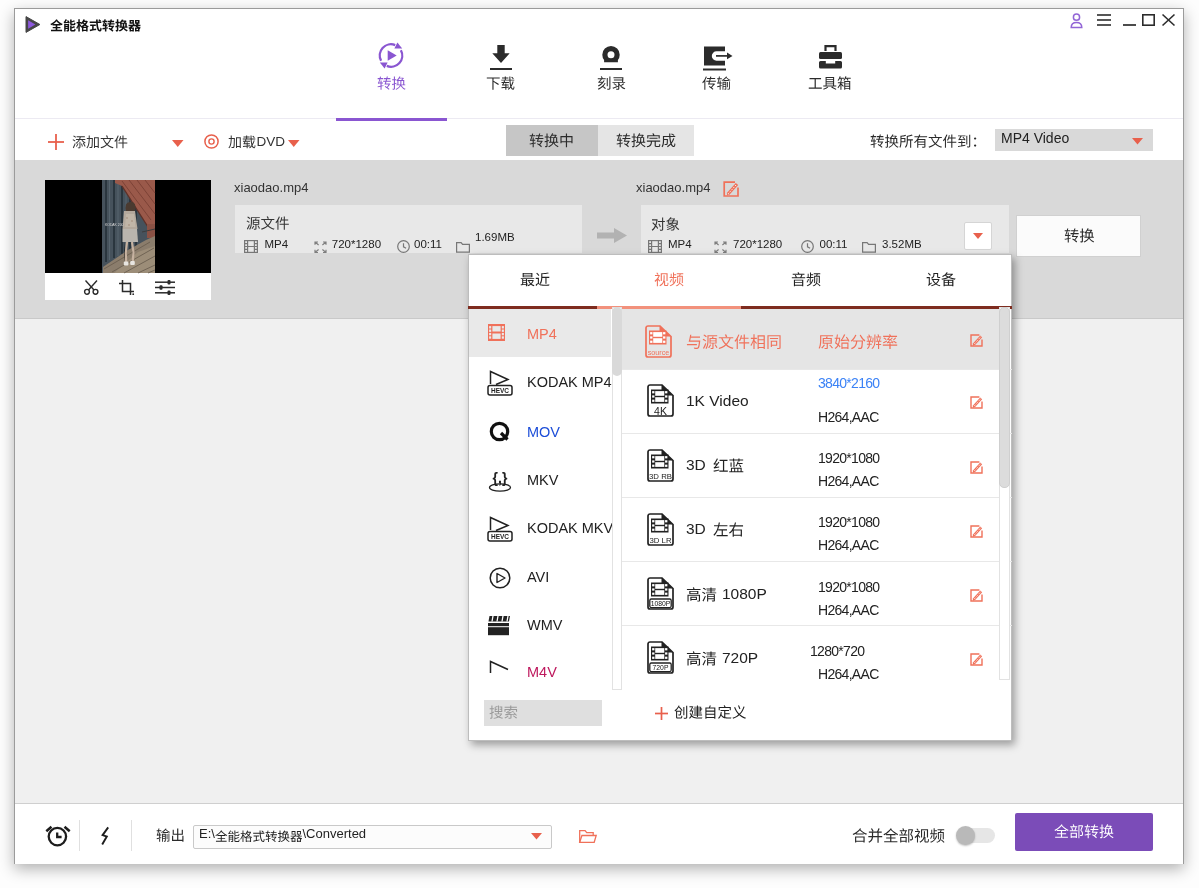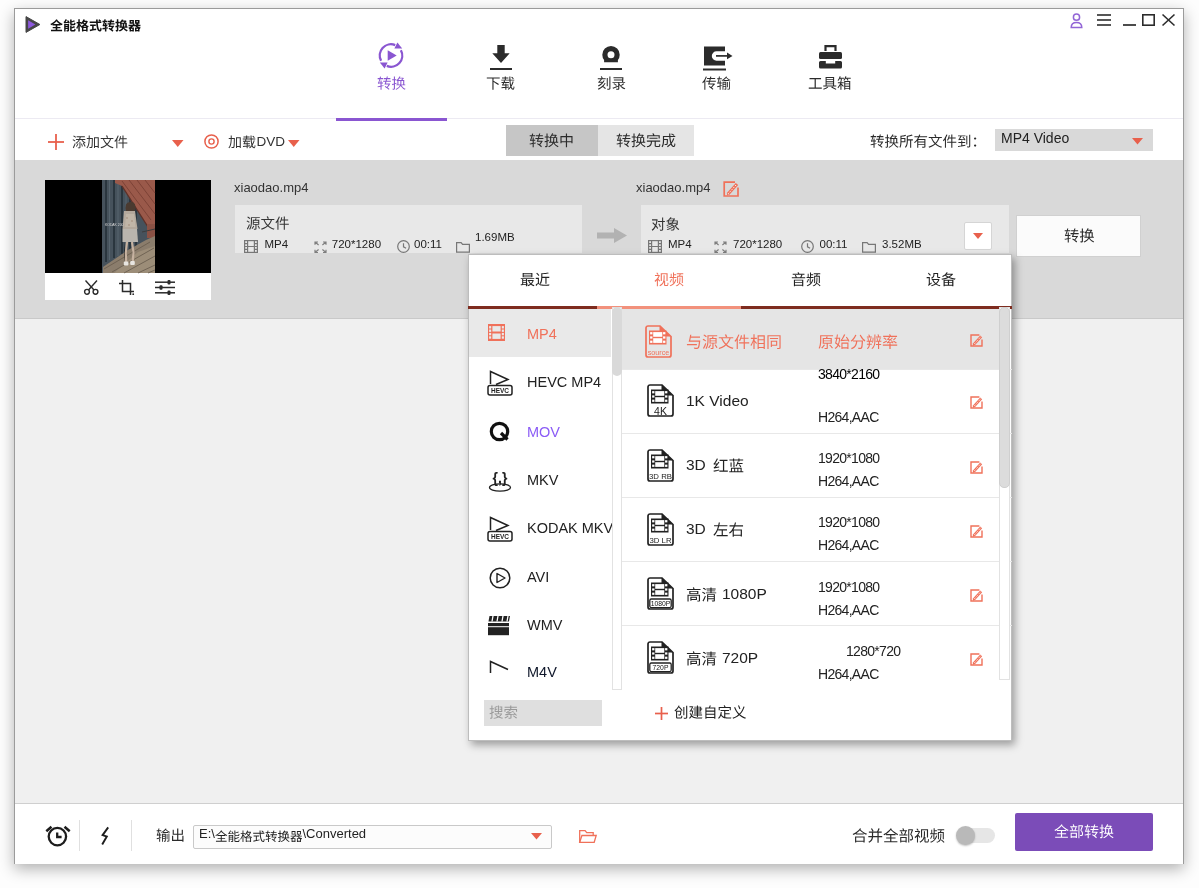--- a/index.html
+++ b/index.html
@@ -392,27 +392,27 @@
     <rect x="1.1" y="5.5" width="2.1" height="2.4" fill="#e9e9e9"></rect>
     <rect x="13.8" y="5.5" width="2.1" height="2.4" fill="#e9e9e9"></rect>
     <rect x="1.1" y="8.9" width="2.1" height="2.4" fill="#e9e9e9"></rect>
     <rect x="13.8" y="8.9" width="2.1" height="2.4" fill="#e9e9e9"></rect>
     <rect x="1.1" y="12.3" width="2.1" height="2.4" fill="#e9e9e9"></rect>
     <rect x="13.8" y="12.3" width="2.1" height="2.4" fill="#e9e9e9"></rect>
     <rect x="4.4" y="2.1" width="8.2" height="5.4" fill="#e9e9e9"></rect>
     <rect x="4.4" y="9.5" width="8.2" height="5.4" fill="#e9e9e9"></rect>
   </svg>
 <div style="position:absolute;left:527px;top:326px;font-weight:normal;font-size:14.5px;font-family:'Liberation Sans',sans-serif;color:#f0715a;white-space:nowrap;line-height:1.15;">MP4</div>
-<div style="position:absolute;left:527px;top:374px;font-weight:normal;font-size:14.5px;font-family:'Liberation Sans',sans-serif;color:#222;white-space:nowrap;line-height:1.15;">HEVC MP4</div>
-<div style="position:absolute;left:527px;top:424px;font-weight:normal;font-size:14.5px;font-family:'Liberation Sans',sans-serif;color:#8b5cf6;white-space:nowrap;line-height:1.15;">MOV</div>
+<div style="position:absolute;left:527px;top:374px;font-weight:normal;font-size:14.5px;font-family:'Liberation Sans',sans-serif;color:#222;white-space:nowrap;line-height:1.15;">KODAK MP4</div>
+<div style="position:absolute;left:527px;top:424px;font-weight:normal;font-size:14.5px;font-family:'Liberation Sans',sans-serif;color:#1d4ed8;white-space:nowrap;line-height:1.15;">MOV</div>
 <div style="position:absolute;left:527px;top:472px;font-weight:normal;font-size:14.5px;font-family:'Liberation Sans',sans-serif;color:#222;white-space:nowrap;line-height:1.15;">MKV</div>
 <div style="position:absolute;left:527px;top:520px;font-weight:normal;font-size:14.5px;font-family:'Liberation Sans',sans-serif;color:#222;white-space:nowrap;line-height:1.15;">KODAK MKV</div>
 <div style="position:absolute;left:527px;top:569px;font-weight:normal;font-size:14.5px;font-family:'Liberation Sans',sans-serif;color:#222;white-space:nowrap;line-height:1.15;">AVI</div>
 <div style="position:absolute;left:527px;top:617px;font-weight:normal;font-size:14.5px;font-family:'Liberation Sans',sans-serif;color:#222;white-space:nowrap;line-height:1.15;">WMV</div>
-<div style="position:absolute;left:527px;top:664px;font-weight:normal;font-size:14.5px;font-family:'Liberation Sans',sans-serif;color:#0f172a;white-space:nowrap;line-height:1.15;">M4V</div>
+<div style="position:absolute;left:527px;top:664px;font-weight:normal;font-size:14.5px;font-family:'Liberation Sans',sans-serif;color:#be185d;white-space:nowrap;line-height:1.15;">M4V</div>
 <svg style="position:absolute;left:487px;top:368px;overflow:visible;" width="27" height="28" viewBox="0 0 27 28">
     <g fill="none" stroke="#222" stroke-width="1.5">
       <path d="M3.5 16 V3.5 L21 11.5 9 16.5"></path>
     </g>
 <rect x="1" y="17.5" width="24" height="9.5" rx="2" fill="none" stroke="#222" stroke-width="1.5"></rect>
 <text x="13" y="25" font-size="6.5" font-weight="bold" text-anchor="middle" fill="#222" font-family="Liberation Sans">HEVC</text>
   </svg>
 <svg style="position:absolute;left:489px;top:421px;overflow:visible;" width="22" height="24" viewBox="0 0 22 24">
     <circle cx="10.5" cy="10.5" r="8.2" fill="none" stroke="#111" stroke-width="3.2"></circle>
     <path d="M12 12 18.5 18.5" stroke="#111" stroke-width="3.2"></path>
@@ -489,21 +489,21 @@
     <rect x="18.06" y="7.11" width="2.31" height="2.24" fill="#fff"></rect>
     <rect x="5.14" y="11.38" width="2.31" height="2.24" fill="#fff"></rect>
     <rect x="18.06" y="11.38" width="2.31" height="2.24" fill="#fff"></rect>
     <rect x="5.14" y="15.65" width="2.31" height="2.24" fill="#fff"></rect>
     <rect x="18.06" y="15.65" width="2.31" height="2.24" fill="#fff"></rect>
     <rect x="8.20" y="7.11" width="9.10" height="4.69" fill="#fff"></rect>
     <rect x="8.20" y="13.20" width="9.10" height="4.69" fill="#fff"></rect>
     <text x="13.5" y="30.5" font-size="10.5" text-anchor="middle" fill="#222" font-family="Liberation Sans">4K</text>
   </svg>
 <div style="position:absolute;left:686px;top:391.9px;font-weight:normal;font-size:15.5px;font-family:'Liberation Sans',sans-serif;color:#222;white-space:nowrap;line-height:1.15;">1K Video</div>
-<div style="position:absolute;left:818px;top:366px;font-weight:normal;font-size:14px;font-family:'Liberation Sans',sans-serif;color:#000000;white-space:nowrap;line-height:1.15;letter-spacing:-0.7px;">3840*2160</div>
+<div style="position:absolute;left:818px;top:375px;font-weight:normal;font-size:14px;font-family:'Liberation Sans',sans-serif;color:#3b82f6;white-space:nowrap;line-height:1.15;letter-spacing:-0.7px;">3840*2160</div>
 <div style="position:absolute;left:818px;top:408.9px;font-weight:normal;font-size:14px;font-family:'Liberation Sans',sans-serif;color:#222;white-space:nowrap;line-height:1.15;letter-spacing:-0.7px;">H264,AAC</div>
 <svg style="position:absolute;left:969.5px;top:396.4px;overflow:visible;" width="13" height="13" viewBox="0 0 13 13">
     <path d="M9.4 1 H1 V12 H12 V5.5" fill="none" stroke="#f0715a" stroke-width="1.4"></path>
     <path d="M3.9 10.4 11.2 2.3" stroke="#f0715a" stroke-width="2.6"></path>
     <path d="M3.1 12.1 2.7 9.6 5.2 10.0Z" fill="#f0715a"></path>
     <path d="M4.3 10.0 10.8 2.7" stroke="#fff" stroke-width="0.9" stroke-dasharray="1.1 1.1"></path>
   </svg>
 <svg style="position:absolute;left:647px;top:448.6px;overflow:visible;" width="27" height="33" viewBox="0 0 27 33">
     <path d="M3 1 H15 L26 11.5 V30 a2 2 0 0 1-2 2 H3 a2 2 0 0 1-2-2 V3 a2 2 0 0 1 2-2Z" fill="#fff" stroke="#222" stroke-width="1.7"></path>
     <path d="M14.5 .8 25.8 11.6 14.5 11.6Z" fill="#222"></path>
@@ -603,21 +603,21 @@
     <rect x="8.20" y="13.20" width="9.10" height="4.69" fill="#fff"></rect>
     <rect x="2.8" y="22" width="21.4" height="8.6" rx="1.5" fill="#fff" stroke="#222" stroke-width="1.3"></rect>
     <text x="13.5" y="29" font-size="6.8" text-anchor="middle" fill="#111" font-family="Liberation Sans">720P</text>
   </svg>
 <div style="position:absolute;left:686px;top:651.7px;width:31px;height:15.5px"><svg width="31.0" height="15.5" style="overflow:visible" viewBox="0 0 2000 1000" preserveAspectRatio="none">
       <g transform="translate(0,800) scale(1,-1)">
         <path fill="#222" d="M59 736H937V670H59ZM286 559V468H719V559ZM211 614H797V413H211ZM96 357H881V294H168V-79H96ZM830 357H905V0Q905 -28 897 -41Q889 -55 869 -63Q849 -70 816 -71Q783 -72 735 -72Q732 -59 725 -43Q718 -27 711 -15Q733 -16 754 -16Q775 -16 791 -16Q807 -16 813 -16Q830 -15 830 -1ZM441 826 513 843Q527 812 540 774Q554 736 560 712L483 689Q477 716 465 755Q452 794 441 826ZM321 235H706V29H321V85H638V179H321ZM281 235H352V-21H281ZM1412 268H1810V212H1412ZM1319 762H1913V704H1319ZM1343 640H1888V585H1343ZM1281 516H1950V458H1281ZM1411 134H1812V77H1411ZM1361 400H1810V342H1431V-79H1361ZM1793 400H1864V4Q1864 -24 1856 -40Q1849 -56 1828 -64Q1807 -73 1772 -74Q1737 -76 1684 -76Q1681 -62 1675 -43Q1669 -25 1662 -11Q1700 -12 1732 -12Q1764 -13 1774 -12Q1785 -11 1789 -8Q1793 -4 1793 5ZM1575 840H1649V498H1575ZM1082 772 1126 823Q1154 810 1184 792Q1215 774 1242 755Q1269 737 1287 721L1241 662Q1224 679 1197 698Q1170 718 1140 738Q1110 757 1082 772ZM1035 506 1078 559Q1107 545 1139 526Q1171 508 1199 489Q1228 470 1246 453L1201 394Q1184 410 1156 431Q1128 451 1096 471Q1064 490 1035 506ZM1066 -21Q1089 18 1116 72Q1143 127 1171 187Q1199 248 1222 305L1283 261Q1261 207 1236 150Q1210 92 1184 37Q1158 -19 1134 -66Z"></path>
       </g>
     </svg></div>
 <div style="position:absolute;left:722.0px;top:648.7px;font-weight:normal;font-size:15.5px;font-family:'Liberation Sans',sans-serif;color:#222;white-space:nowrap;line-height:1.15;">720P</div>
-<div style="position:absolute;left:846px;top:642.7px;font-weight:normal;font-size:14px;font-family:'Liberation Sans',sans-serif;color:#222;white-space:nowrap;line-height:1.15;letter-spacing:-0.7px;text-align:right;">1280*720</div>
+<div style="position:absolute;left:810px;top:642.7px;font-weight:normal;font-size:14px;font-family:'Liberation Sans',sans-serif;color:#222;white-space:nowrap;line-height:1.15;letter-spacing:-0.7px;text-align:right;">1280*720</div>
 <div style="position:absolute;left:818px;top:665.7px;font-weight:normal;font-size:14px;font-family:'Liberation Sans',sans-serif;color:#222;white-space:nowrap;line-height:1.15;letter-spacing:-0.7px;">H264,AAC</div>
 <svg style="position:absolute;left:969.5px;top:653.2px;overflow:visible;" width="13" height="13" viewBox="0 0 13 13">
     <path d="M9.4 1 H1 V12 H12 V5.5" fill="none" stroke="#f0715a" stroke-width="1.4"></path>
     <path d="M3.9 10.4 11.2 2.3" stroke="#f0715a" stroke-width="2.6"></path>
     <path d="M3.1 12.1 2.7 9.6 5.2 10.0Z" fill="#f0715a"></path>
     <path d="M4.3 10.0 10.8 2.7" stroke="#fff" stroke-width="0.9" stroke-dasharray="1.1 1.1"></path>
   </svg>
 <div style="position:absolute;left:999px;top:307px;width:11px;height:373px;background:#fff;border:1px solid #e2e2e2"></div>
 <div style="position:absolute;left:999px;top:307px;width:11px;height:181px;background:#dcdcdc;border:1px solid #cfcfcf;border-radius:5px"></div>
 <div style="position:absolute;left:484px;top:700px;width:118px;height:26px;background:#dfdfdf"></div>

